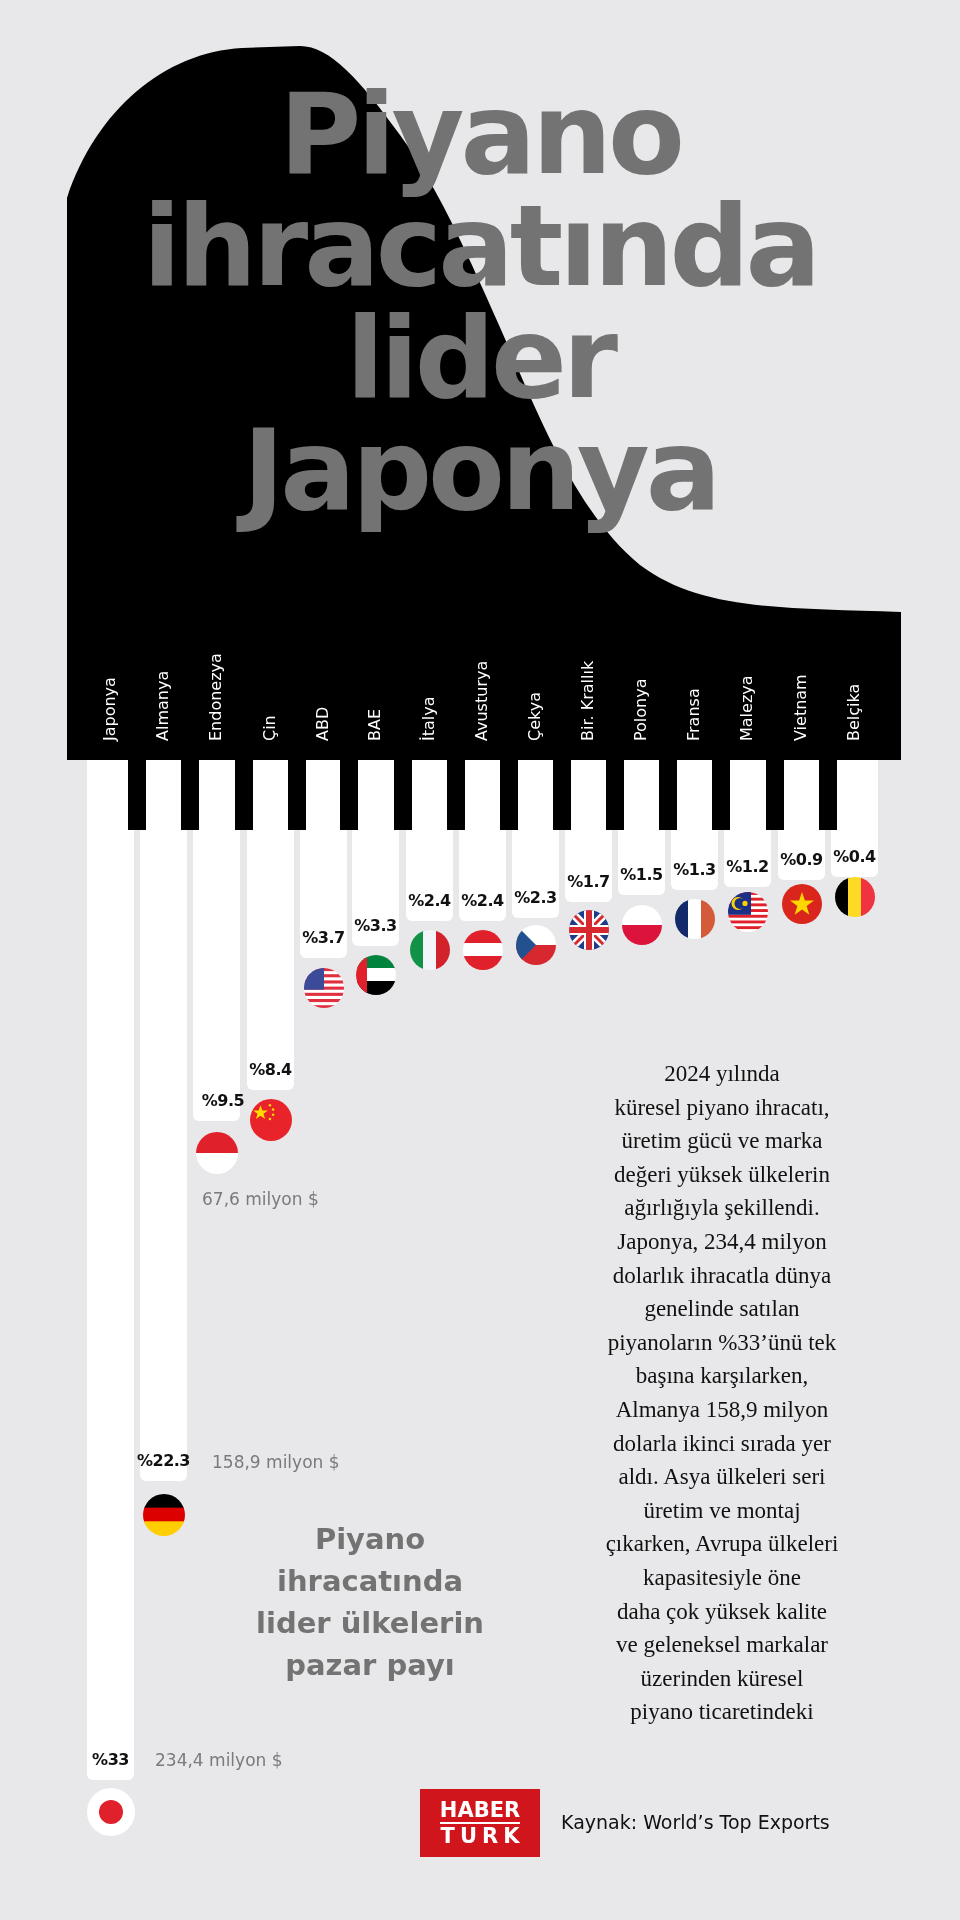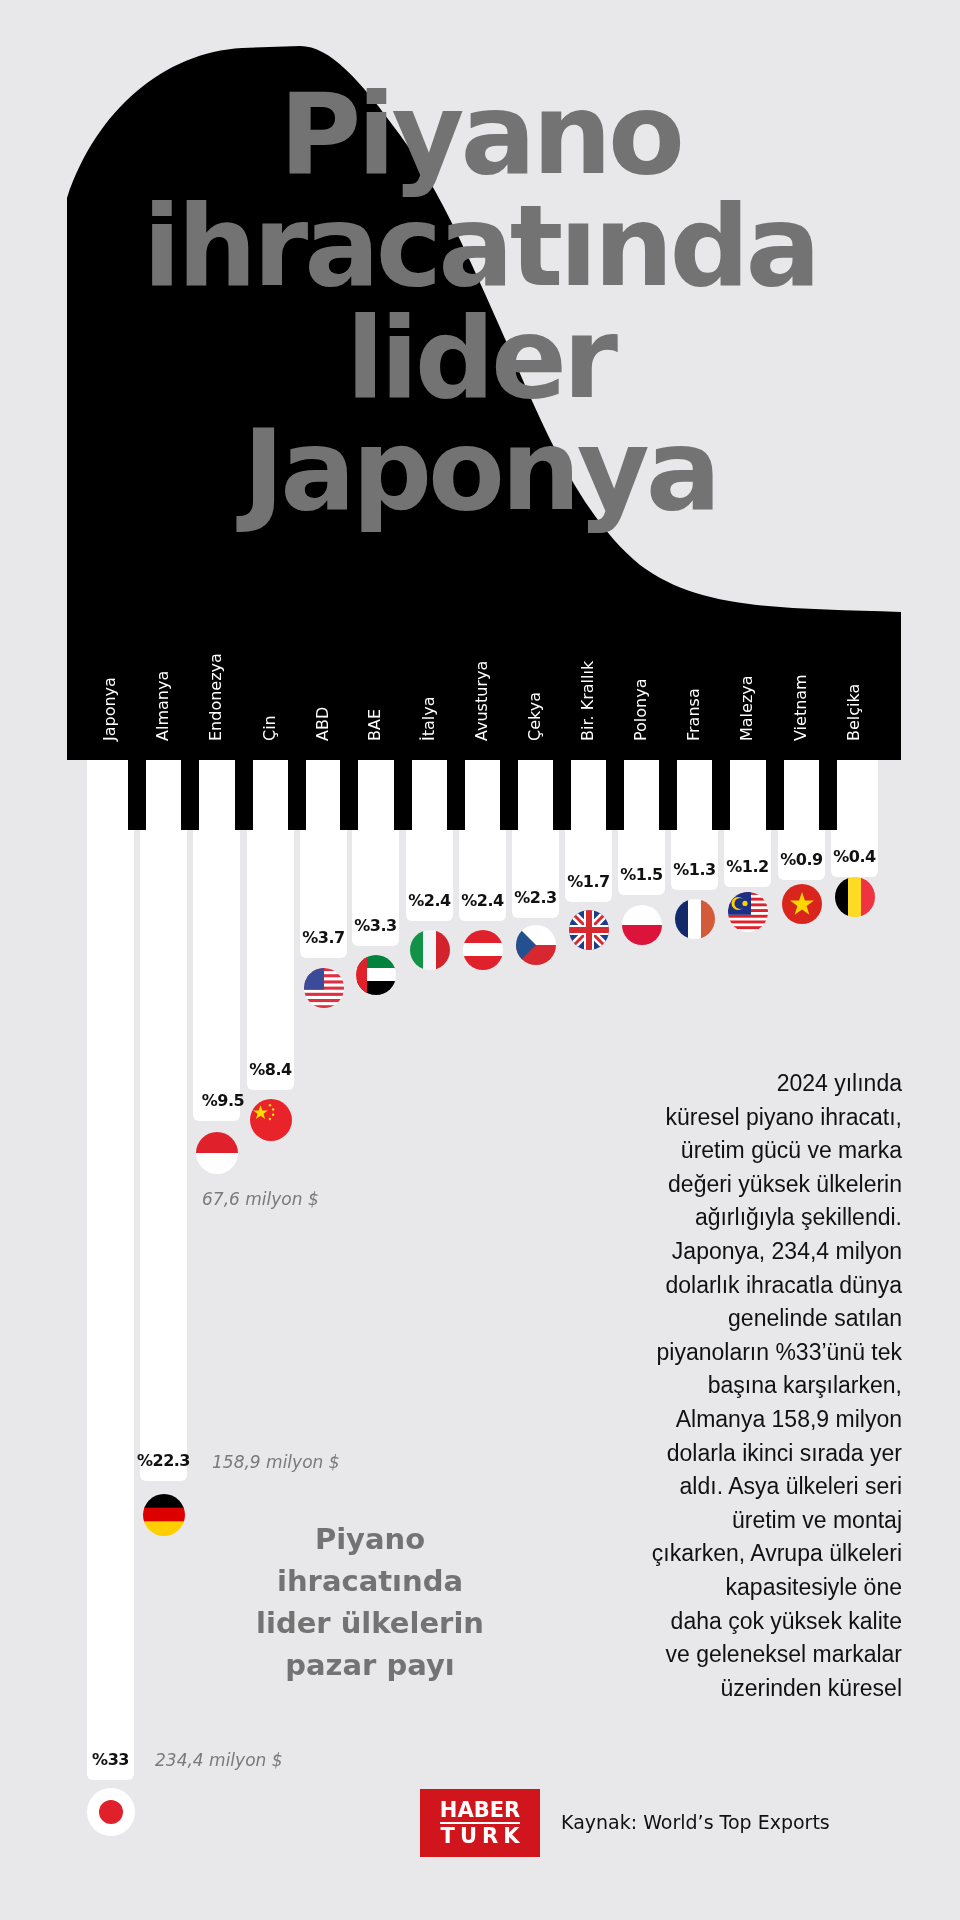--- a/index.html
+++ b/index.html
@@ -27,31 +27,31 @@
   .pct {
     position:absolute; font-family:"DejaVu Sans", sans-serif; font-weight:bold;
     font-size:16px; color:#111; text-align:center; width:58px; letter-spacing:-0.5px;
   }
   .flag {
     position:absolute; border-radius:50%; overflow:hidden;
   }
   .flag svg { display:block; width:100%; height:100%; }
   .value-label {
     position:absolute; color:#7a7a7a; font-family:"DejaVu Sans", sans-serif;
-    font-size:17px; white-space:nowrap;font-style:italic;
+    font-size:17px; white-space:nowrap;
   }
   .subtitle {
     position:absolute; left:230px; top:1518px; width:280px; text-align:center;
     color:#737373; font-family:"DejaVu Sans", sans-serif; font-weight:bold;
     font-size:29px; line-height:42px; margin:0;
   }
   .body-text {
-    position:absolute; left:550px; top:1055px; width:340px; text-align:right;
-    color:#111; font-family:Liberation Sans, sans-serif; font-size:23px; line-height:33.6px;
-    margin:12px;
+    position:absolute; left:550px; top:1055px; width:340px; text-align:center;
+    color:#111; font-family:Liberation Serif, serif; font-size:23px; line-height:33.6px;
+    margin:2px;
   }
   .body-text span { display:block; white-space:nowrap; }
   .logo {
     position:absolute; left:420px; top:1789px; width:120px; height:68px;
     background:#d0151d; color:#fff; display:flex; flex-direction:column;
     align-items:center; justify-content:center; font-family:"DejaVu Sans", sans-serif;
     font-weight:bold;
   }
   .logo .l1 { font-size:21px; line-height:22px; letter-spacing:0px; border-bottom:2px solid #fff; padding-bottom:1px; }
   .logo .l2 { font-size:21px; line-height:24px; letter-spacing:5px; padding-left:5px; }
@@ -290,19 +290,20 @@
   <span>başına karşılarken,</span>
   <span>Almanya 158,9 milyon</span>
   <span>dolarla ikinci sırada yer</span>
   <span>aldı. Asya ülkeleri seri</span>
   <span>üretim ve montaj</span>
   <span>çıkarken, Avrupa ülkeleri</span>
   <span>kapasitesiyle öne</span>
   <span>daha çok yüksek kalite</span>
   <span>ve geleneksel markalar</span>
   <span>üzerinden küresel</span>
+  <span>piyano ticaretindeki</span>
 </p>
 
 <div class="logo">
   <span class="l1">HABER</span>
   <span class="l2">TURK</span>
 </div>
 <div class="source">Kaynak: World’s Top Exports</div>
 
 </body></html>

